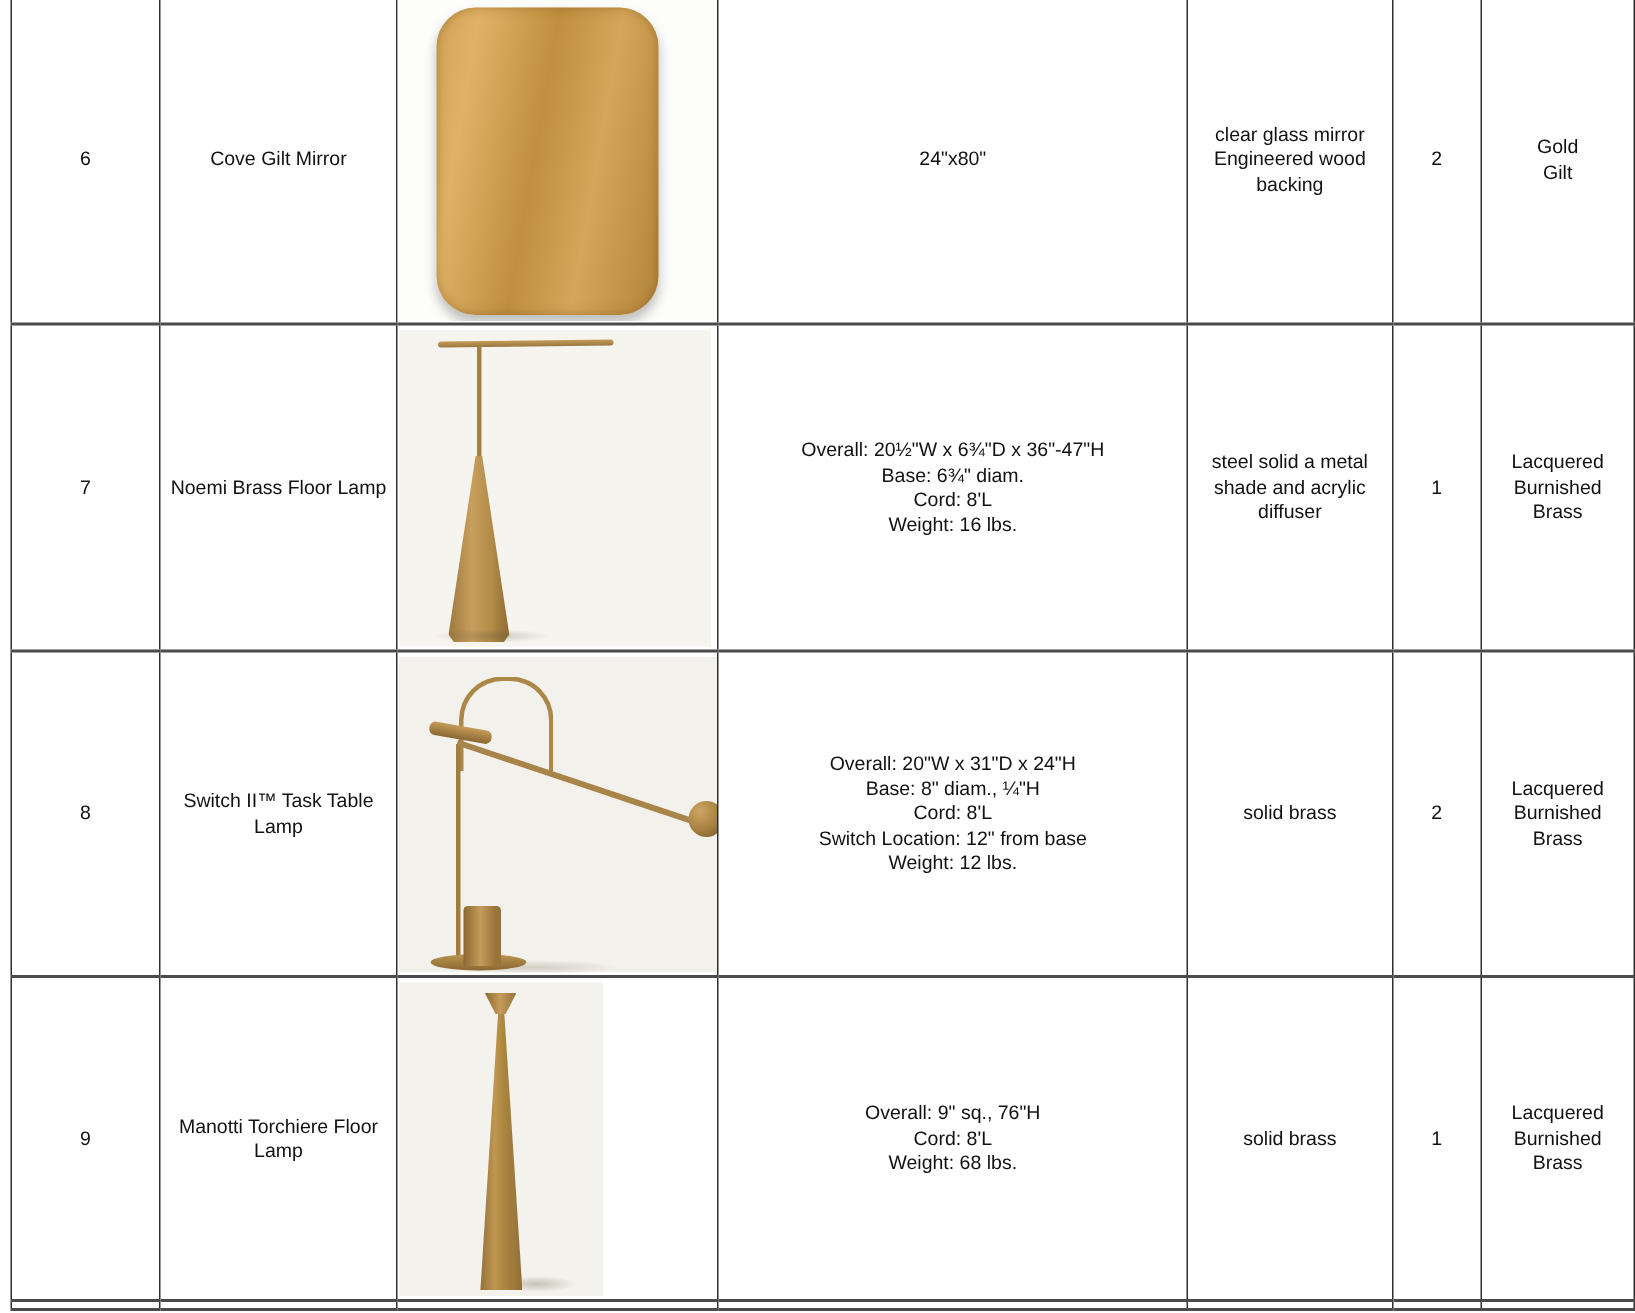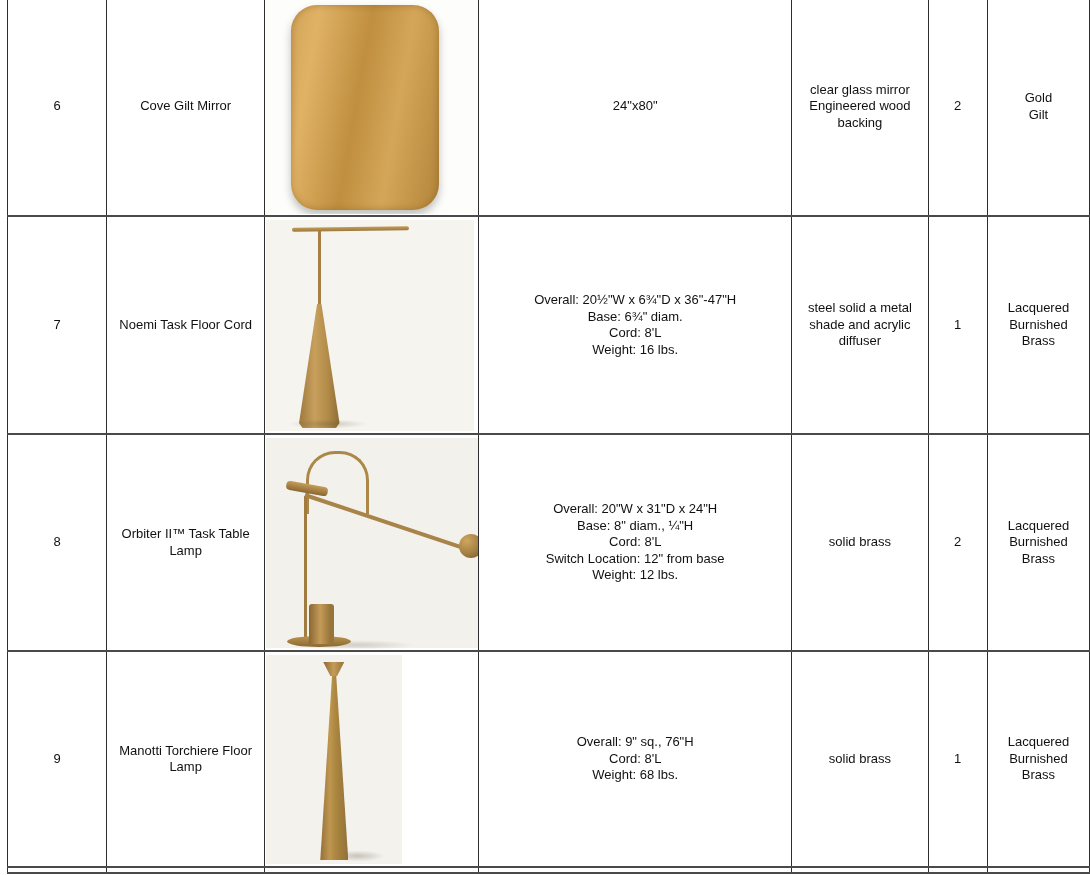--- a/index.html
+++ b/index.html
@@ -116,21 +116,21 @@
       <td class="c-mat ml">clear glass mirror
 Engineered wood
 backing</td>
       <td class="c-qty">2</td>
       <td class="c-fin ml">Gold
 Gilt</td>
     </tr>
 
     <tr class="row-b">
       <td class="c-num">7</td>
-      <td class="c-name ml">Noemi Task Floor Cord</td>
+      <td class="c-name ml">Noemi Brass Floor Lamp</td>
       <td class="c-photo photo-cell">
         <div class="pw pw7">
           <div class="bg7"></div>
           <div class="n-bar"></div>
           <div class="n-stem"></div>
           <div class="n-cone"></div>
           <div class="n-shadow"></div>
         </div>
       </td>
       <td class="c-dims ml">Overall: 20½"W x 6¾"D x 36"-47"H
@@ -141,21 +141,21 @@
 shade and acrylic
 diffuser</td>
       <td class="c-qty">1</td>
       <td class="c-fin ml">Lacquered
 Burnished
 Brass</td>
     </tr>
 
     <tr class="row-c">
       <td class="c-num">8</td>
-      <td class="c-name ml">Orbiter II™ Task Table
+      <td class="c-name ml">Switch II™ Task Table
 Lamp</td>
       <td class="c-photo photo-cell">
         <div class="pw pw8">
           <div class="bg8"></div>
           <div class="o-arc"></div>
           <div class="o-stem"></div>
           <div class="o-arm"></div>
           <div class="o-head"></div>
           <div class="o-ball"></div>
           <div class="o-shadow"></div>

